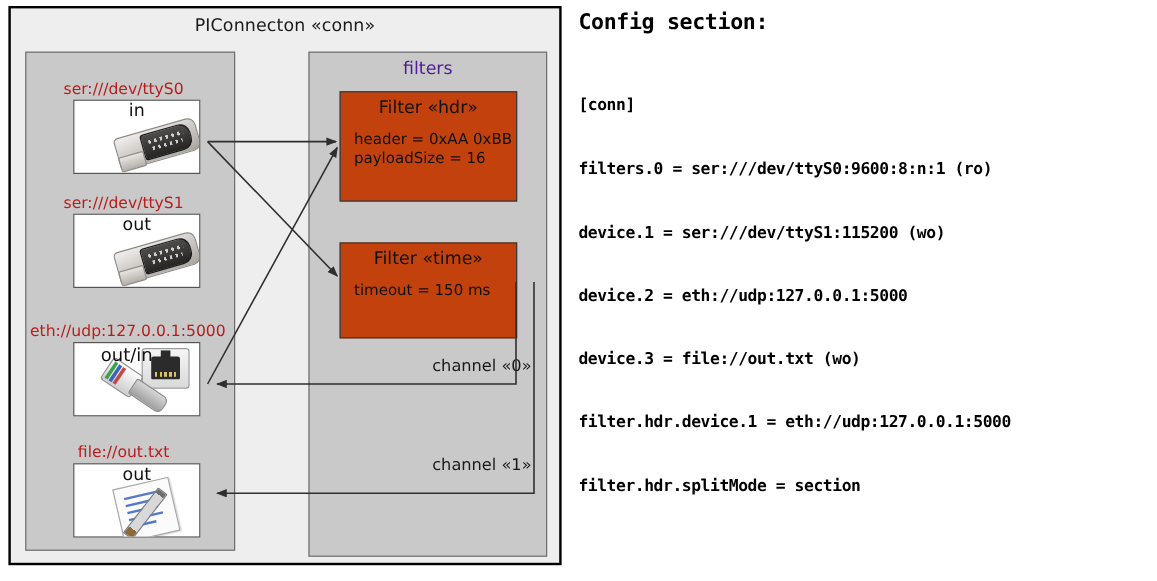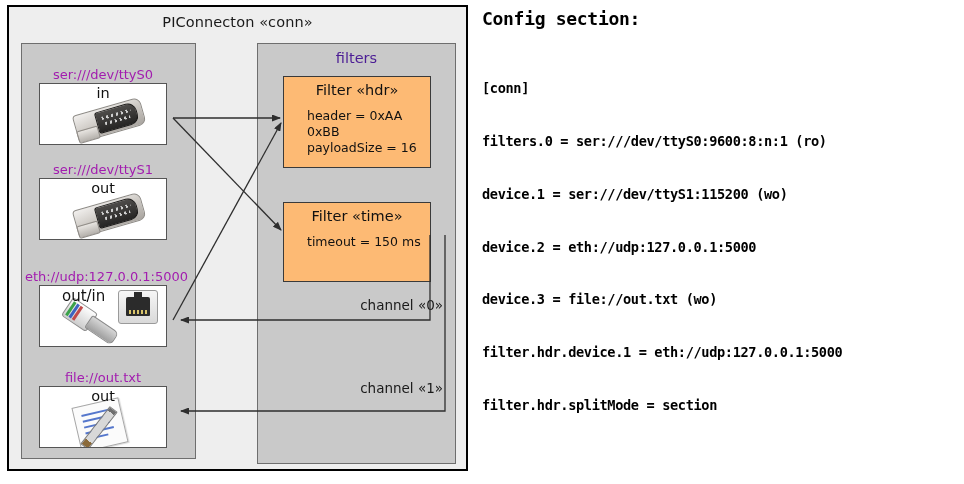--- a/index.html
+++ b/index.html
@@ -67,37 +67,38 @@
   }
 
   
   .device {
     position: absolute;
     left: 17px;
     width: 128px;
   }
   .device-label {
     font-size: 13px;
-    color: #a21caf;
+    color: #b91c1c;
     text-align: center;
     line-height: 17px;
     white-space: nowrap;
   }
   .device-label.wide {
     position: relative;
     left: -14px;
     width: 156px;
   }
   .device-box {
     position: relative;
     height: 62px;
     background: #ffffff;
     border: 1.4px solid #555555;
     box-sizing: border-box;
     overflow: hidden;
+    margin-left: 22px;
   }
   .device-dir {
     position: absolute;
     top: 1px;
     width: 100%;
     text-align: center;
     font-size: 14.5px;
     color: #111111;
     z-index: 3;
   }
@@ -256,34 +257,34 @@
     border: 1px solid #7d7d7d;
     transform: rotate(38deg);
     border-radius: 1px;
   }
 
   
   .filter-box {
     position: absolute;
     left: 25px;
     width: 148px;
-    background: #fdba74;
+    background: #c2410c;
     border: 1.4px solid #3a3a3a;
     box-sizing: border-box;
   }
   #filter-hdr  { top: 32px; height: 92px; }
   #filter-time { top: 158px; height: 80px; }
   .filter-title {
     text-align: center;
     font-size: 14.5px;
     color: #111111;
     padding-top: 5px;
   }
   .filter-props {
-    padding: 10px 0 0 23px;
+    padding: 10px 0 0 11px;
     font-size: 12.5px;
     color: #111111;
     line-height: 16px;
   }
 
   
   .channel-label {
     position: absolute;
     right: 12px;
     font-size: 13.5px;

